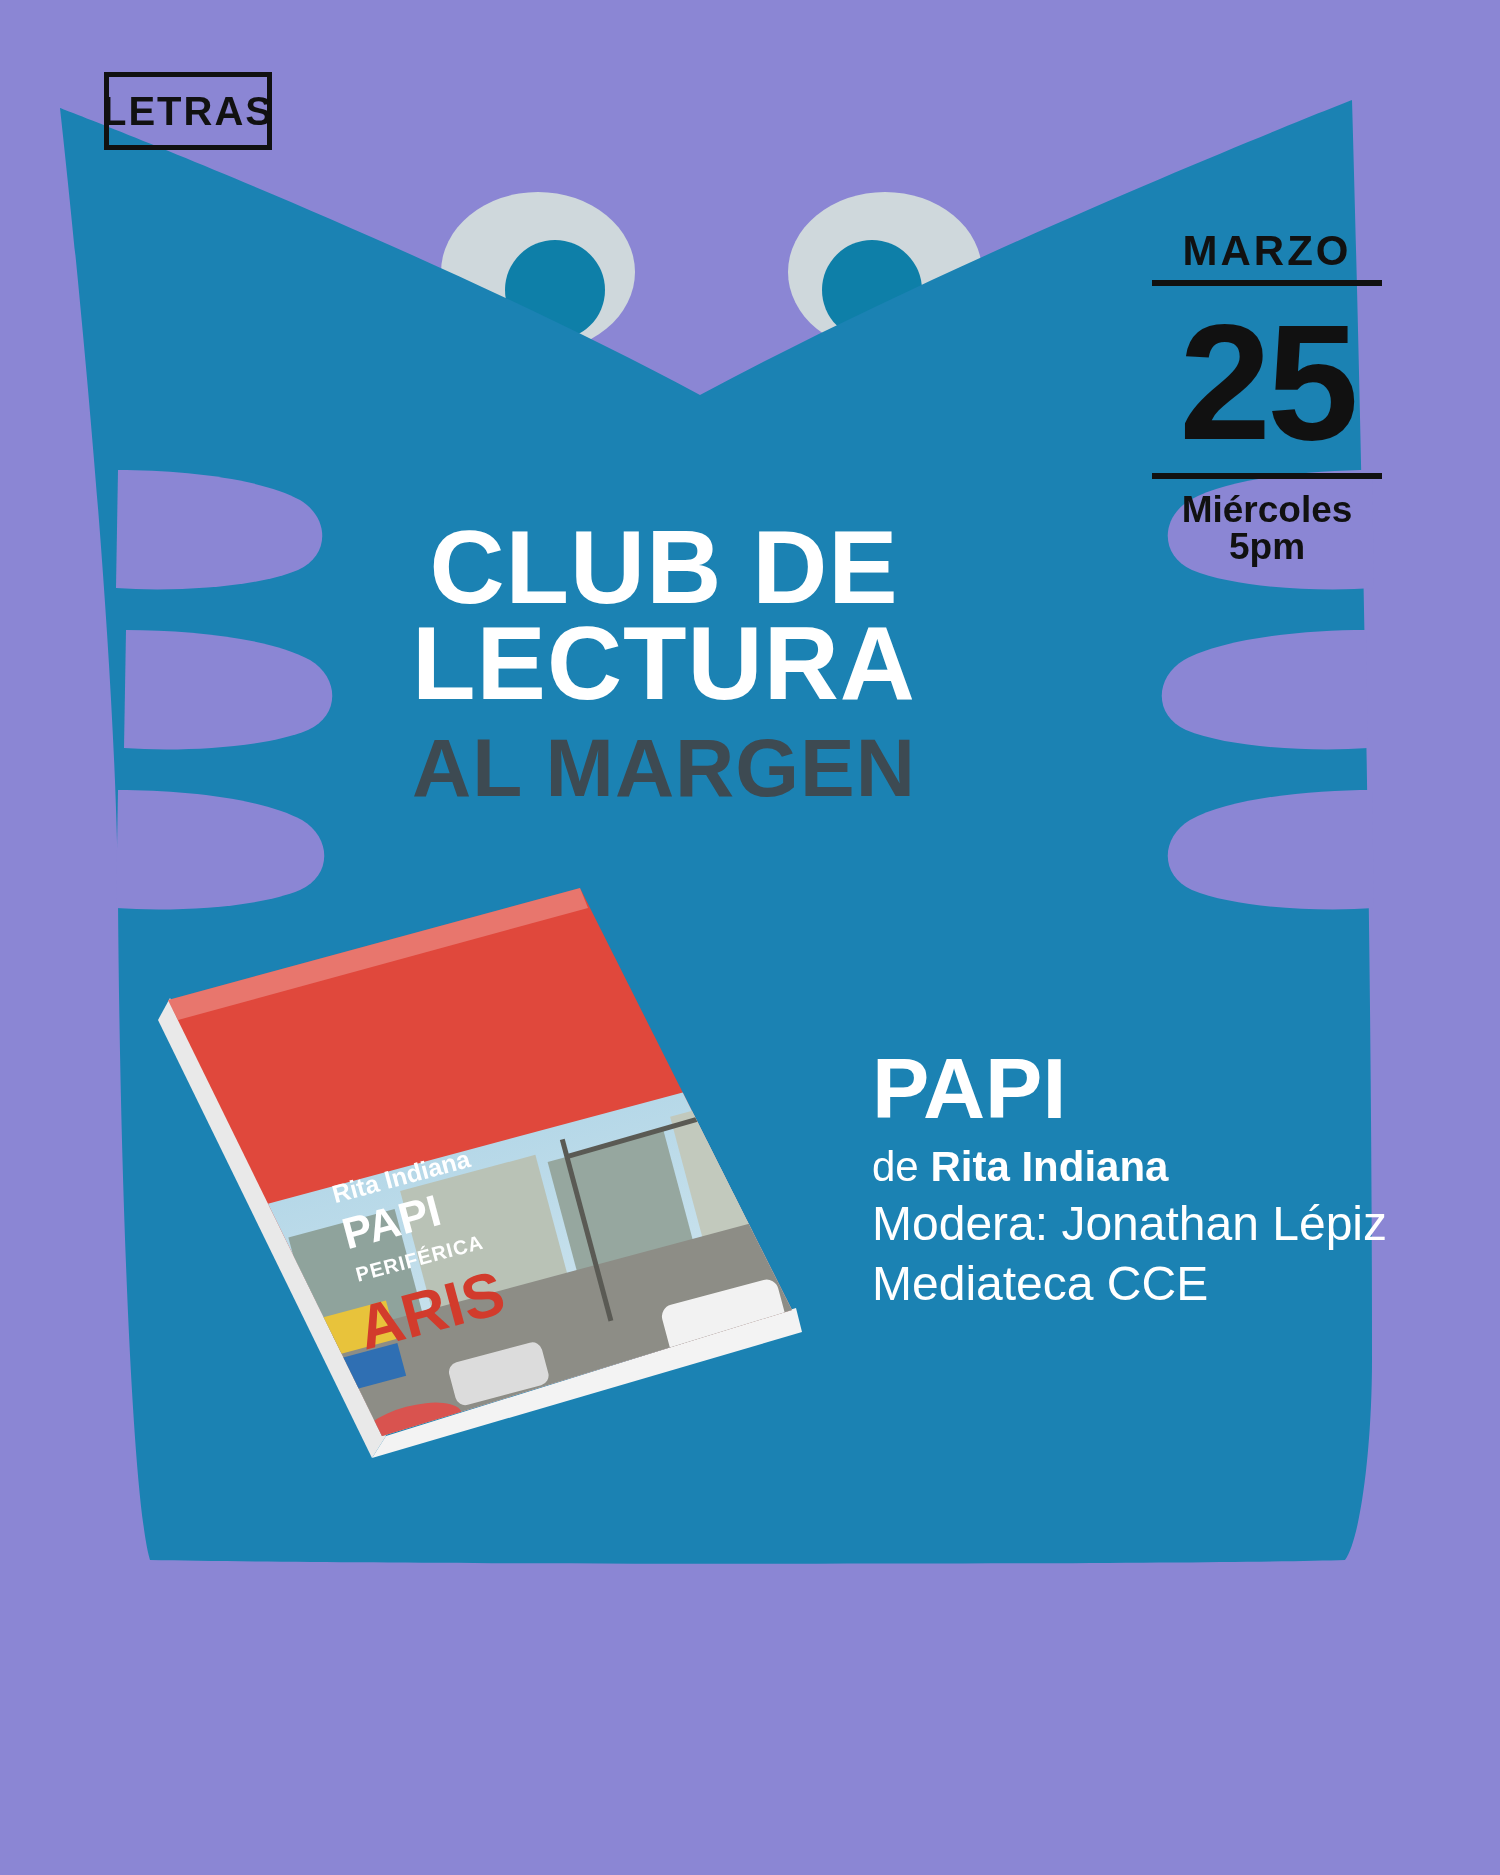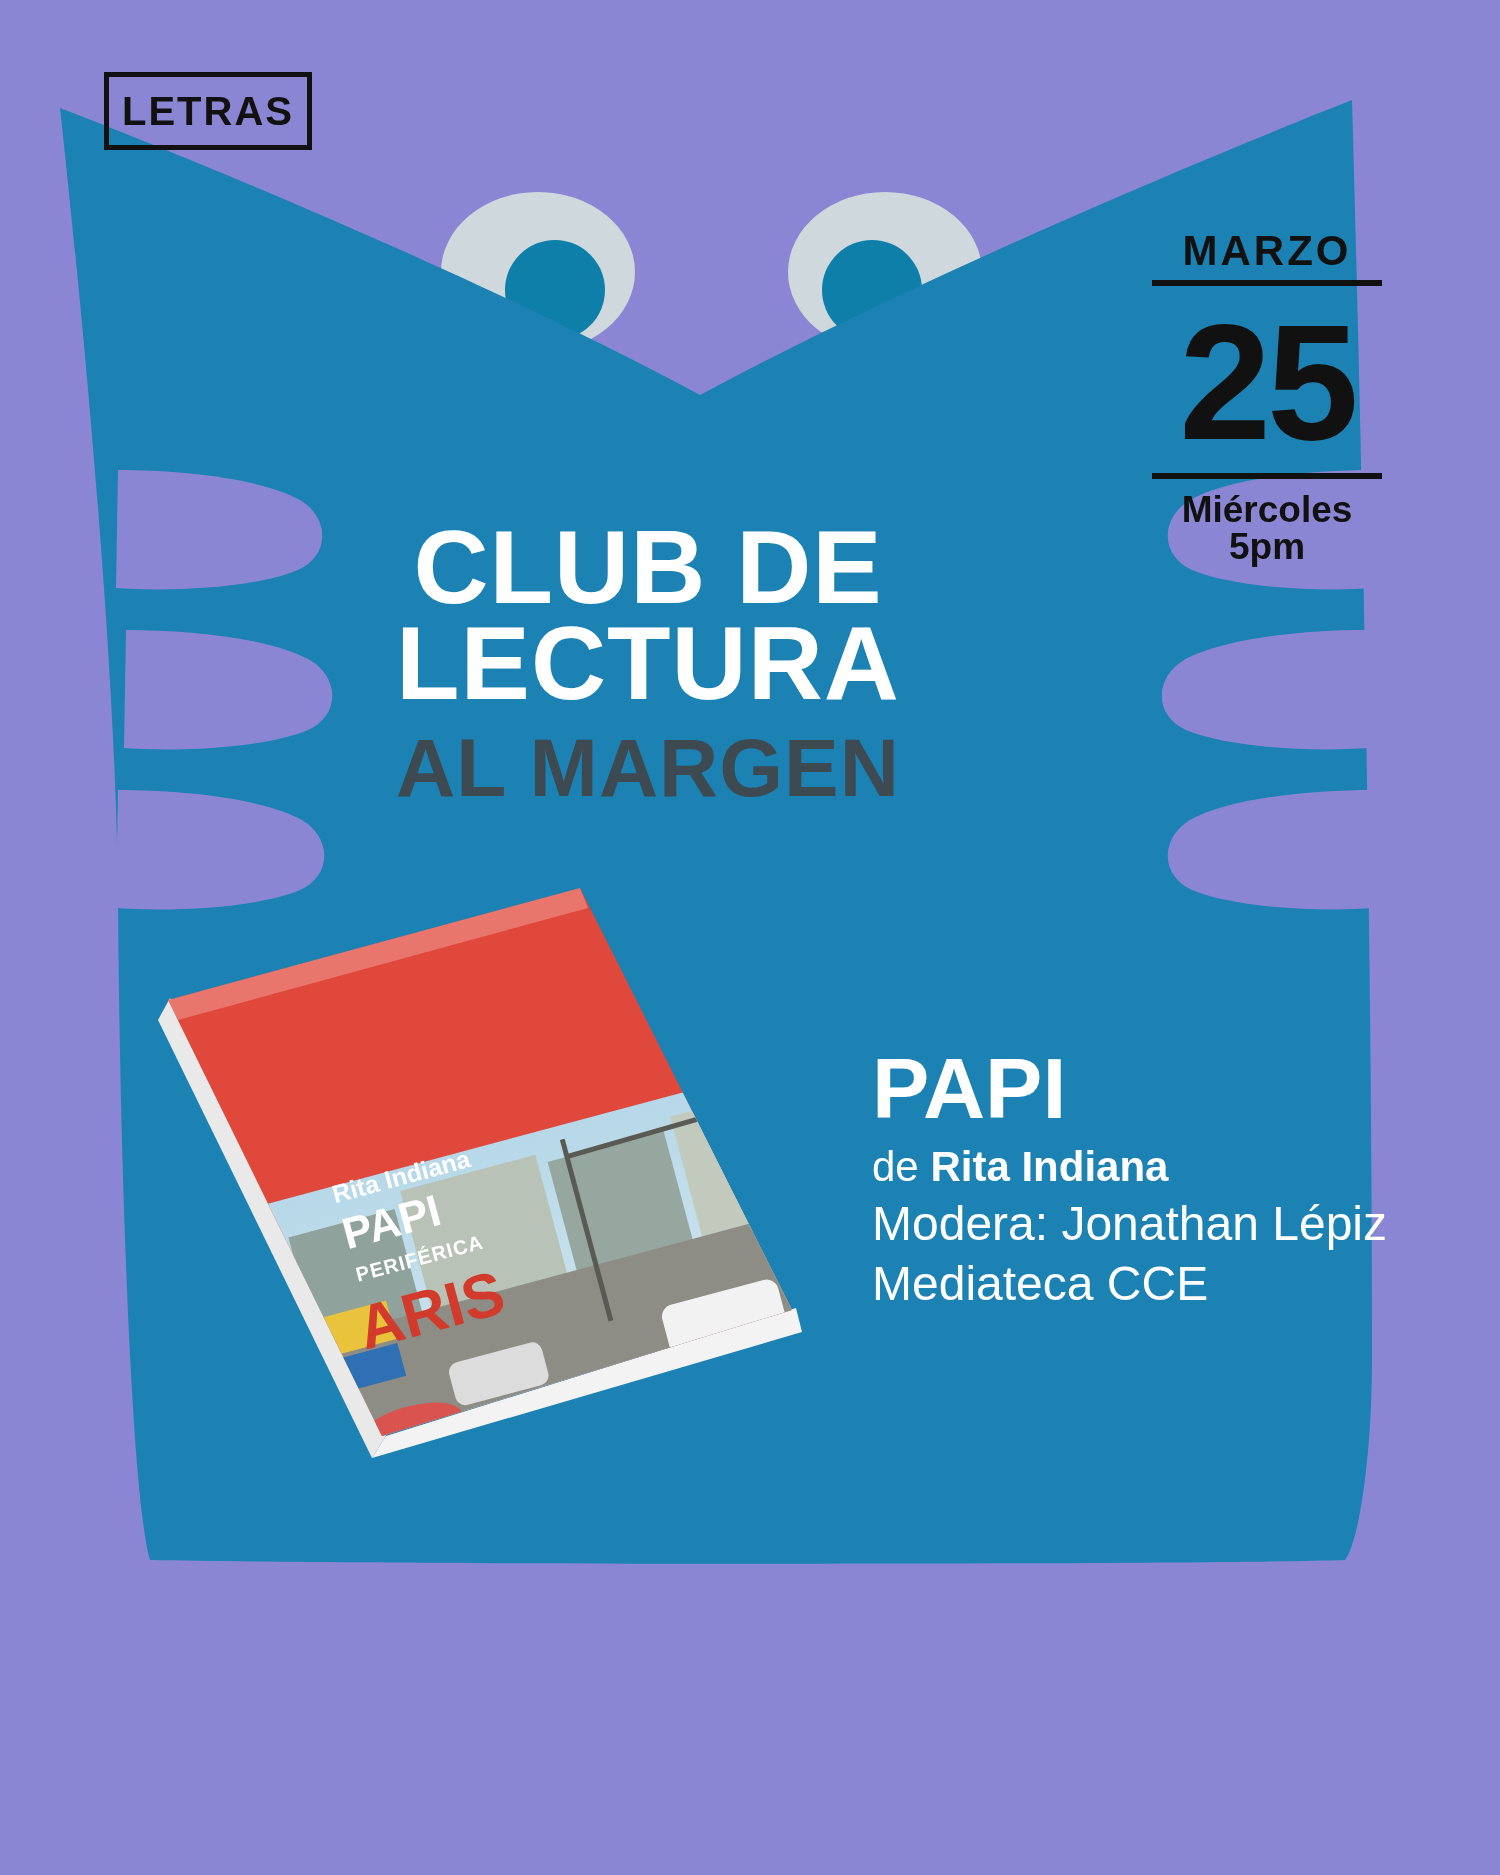--- a/index.html
+++ b/index.html
@@ -29,21 +29,21 @@
     width: 1500px;
     height: 1875px;
     pointer-events: none;
   }
 
   
   .letras-tag {
     position: absolute;
     left: 104px;
     top: 72px;
-    width: 208px;
+    width: 168px;
     height: 78px;
     border: 5px solid #111111;
     box-sizing: border-box;
     display: flex;
     align-items: center;
     justify-content: center;
   }
   .letras-tag span {
     font-family: "Liberation Sans", sans-serif;
     font-weight: bold;
@@ -84,21 +84,21 @@
     font-weight: bold;
     font-size: 37px;
     line-height: 1;
     padding-top: 12px;
     display: block;
   }
 
   
   .title-block {
     position: absolute;
-    left: 0;
+    left: 16px;
     top: 520px;
     width: 1296px;
     text-align: center;
   }
   .title-line {
     font-weight: bold;
     font-size: 104px;
     line-height: 0.92;
     letter-spacing: 1px;
     color: #ffffff;

